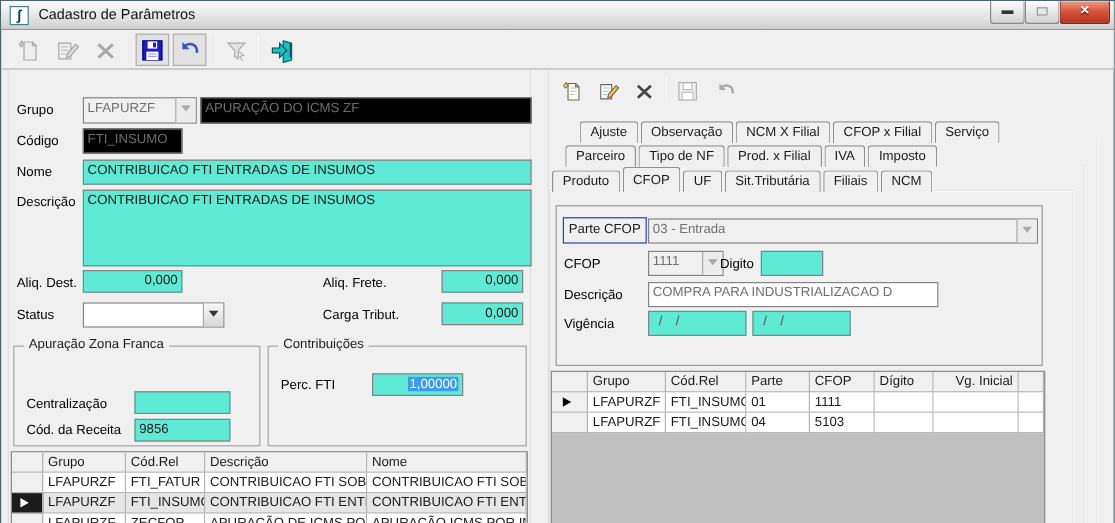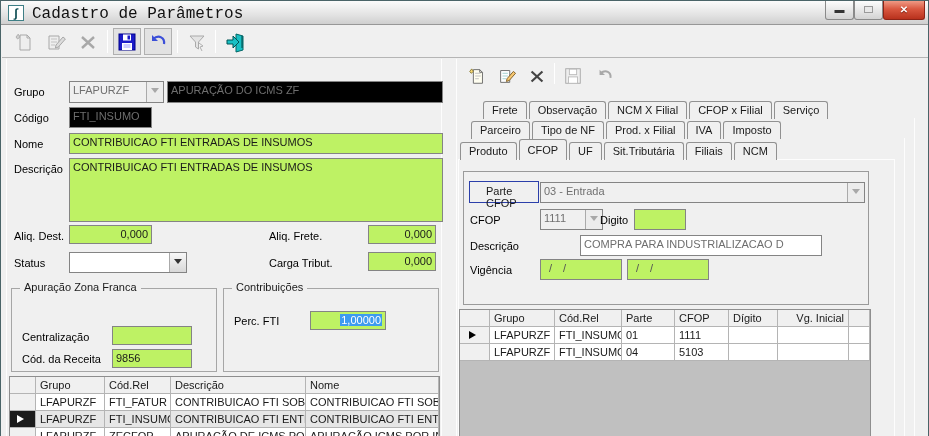--- a/index.html
+++ b/index.html
@@ -6,40 +6,40 @@
   html,body { width:929px; height:436px; overflow:hidden; }
   body { font-family:"Liberation Sans", sans-serif; font-size:11px; color:#1a1a1a; background:#f0f0f0; }
   #window { position:relative; width:929px; height:436px; background:#f0f0f0;
             border:1px solid #4a6468; border-bottom:none; }
   
   #titlebar { position:absolute; left:0; top:0; width:927px; height:24px;
               background:linear-gradient(#fbfbfb,#e3e3e3 60%,#cfcfcf); border-bottom:1px solid #979797; }
   #titlebar .app-icon { position:absolute; left:7px; top:4px; width:16px; height:16px; background:#fff;
               border:1px solid #3e7f86; color:#0a4a50; font-weight:bold; font-size:12px;
               text-align:center; line-height:14px; }
-  #titlebar .title-text { position:absolute; left:31px; top:4px; font-size:16px; color:#111;font-family:Liberation Mono, monospace; }
+  #titlebar .title-text { position:absolute; left:31px; top:4px; font-size:12px; color:#111; }
   .winbtn { position:absolute; top:0; height:19px; border:1px solid #8a8a8a; border-top:none;
             border-radius:0 0 3px 3px; text-align:center; line-height:17px; font-size:10px; }
   #btn-min  { right:74px; width:29px; background:linear-gradient(#fdfdfd,#d3d3d3); color:#333; }
   #btn-max  { right:45px; width:29px; background:linear-gradient(#fdfdfd,#d3d3d3); }
   #btn-max .sq { display:inline-block; width:9px; height:7px; border:1px solid #9a9a9a; margin-top:5px; background:#e8e8e8; }
   #btn-close{ right:3px; width:42px; background:linear-gradient(#ef9a85,#d9573f 45%,#b8311d);
               color:#fff; font-weight:bold; text-shadow:0 1px 1px #7a1a0c; border-color:#8d2316; }
   
   #toolbar { position:absolute; left:1px; top:24px; width:926px; height:33px; background:#f0f0f0;
              border-bottom:1px solid #b5b5b5; }
   .tbtn { position:absolute; top:3px; width:28px; height:27px; display:flex; align-items:center; justify-content:center; }
   .tbtn.hot { background:#e2e2e2; border:1px solid #b0b0b0; }
   .tsep { position:absolute; top:5px; width:1px; height:23px; background:#b8b8b8; border-right:1px solid #fff; }
   .tbtn svg { width:22px; height:22px; }
   .tbtn-sm { position:absolute; top:0; width:26px; height:25px; display:flex; align-items:center; justify-content:center; }
   .tbtn-sm svg { width:20px; height:20px; }
   
   .lbl { position:absolute; color:#000; white-space:nowrap; }
-  .field { position:absolute; background:#bef264; border:1px solid #848484; padding:2px 3px;
+  .field { position:absolute; background:#5eead4; border:1px solid #848484; padding:2px 3px;
            white-space:nowrap; overflow:hidden; color:#1a1a1a; }
   .field.dis { background:#000000; color:#6e6e6e; }
   .field.num { text-align:right; }
   .combo { position:absolute; background:#fff; border:1px solid #848484; }
   .combo .val { position:absolute; left:3px; top:2px; right:18px; overflow:hidden; white-space:nowrap; }
   .combo .drop { position:absolute; right:0; top:0; bottom:0; width:17px;
                  background:linear-gradient(#f8f8f8,#d8d8d8); border-left:1px solid #aaa;
                  text-align:center; color:#333; font-size:7px; }
   .combo.dis { background:#f0f0f0; }
   .combo.dis .val { color:#707070; }
@@ -61,21 +61,21 @@
   .ind.dark { background:#1b1b1b !important; }
   .ind.dark .tri { border-left-color:#fff; }
   
   .tabrow { position:absolute; display:flex; align-items:flex-end; }
   .tab { background:#f0f0f0; border:1px solid #919191; border-bottom:none; border-radius:3px 3px 0 0;
          padding:2px 8px 2px 8px; margin-right:2px; height:18px; white-space:nowrap; }
   .tab.active { height:21px; position:relative; z-index:5; background:#f0f0f0; padding-top:4px;
                 box-shadow:0 2px 0 #f0f0f0; }
   .vline { position:absolute; width:1px; background:#9a9a9a; border-right:1px solid #fdfdfd; }
   .hline { position:absolute; height:1px; background:#9a9a9a; border-bottom:1px solid #fdfdfd; }
-  .focusbox { position:absolute; border:1px solid #2b3faa; padding:3px 16px; background:#f0f0f0; }
+  .focusbox { position:absolute; border:1px solid #2b3faa; padding:3px 4px; background:#f0f0f0; }
   .selblue { background:#3d9bef; color:#fff; padding:0 1px; }
 </style>
 </head>
 <body>
 
 <div id="window">
 
   <div id="titlebar">
     <div class="app-icon">∫</div>
     <div class="title-text">Cadastro de Parâmetros</div>
@@ -255,21 +255,21 @@
       </svg>
   </div>
 
   <div class="vline" style="left:913px; top:117px; height:319px;"></div>
   <div class="vline" style="left:903px; top:137px; height:299px;"></div>
   <div class="vline" style="left:893px; top:159px; height:277px;"></div>
   <div class="hline" style="left:457px; top:158px; width:437px;"></div>
   <div class="vline" style="left:457px; top:159px; height:277px;"></div>
 
   <div class="tabrow" style="left:482px; top:100px;">
-    <div class="tab">Frete</div>
+    <div class="tab">Ajuste</div>
     <div class="tab">Observação</div>
     <div class="tab">NCM X Filial</div>
     <div class="tab">CFOP x Filial</div>
     <div class="tab">Serviço</div>
   </div>
   <div class="tabrow" style="left:470px; top:120px;">
     <div class="tab">Parceiro</div>
     <div class="tab">Tipo de NF</div>
     <div class="tab">Prod. x Filial</div>
     <div class="tab">IVA</div>
@@ -293,21 +293,21 @@
 
     <div class="lbl" style="left:6px; top:42px;">CFOP</div>
     <div class="combo dis" style="left:76px; top:37px; width:63px; height:21px;">
       <span class="val">1111</span>
       <span class="drop"><span class="car"></span></span>
     </div>
     <div class="lbl" style="left:136px; top:42px;">Digito</div>
     <div class="field" style="left:170px; top:37px; width:52px; height:21px;"></div>
 
     <div class="lbl" style="left:6px; top:68px;">Descrição</div>
-    <div class="field dis" style="left:76px; top:63px; width:242px; height:21px; background:#fff;margin-left:40px;">COMPRA PARA INDUSTRIALIZACAO D</div>
+    <div class="field dis" style="left:76px; top:63px; width:242px; height:21px; background:#fff;">COMPRA PARA INDUSTRIALIZACAO D</div>
 
     <div class="lbl" style="left:6px; top:92px;">Vigência</div>
     <div class="field" style="left:76px; top:87px; width:82px; height:21px; color:#555; padding-left:8px; letter-spacing:4px;">/ /</div>
     <div class="field" style="left:163px; top:87px; width:82px; height:21px; color:#555; padding-left:8px; letter-spacing:4px;">/ /</div>
   </div>
 
   <div class="grid" style="left:458px; top:308px; width:412px; height:128px;">
     <div class="grow ghead">
       <div class="gcell ind" style="width:30px"></div>
       <div class="gcell" style="width:65px">Grupo</div>

